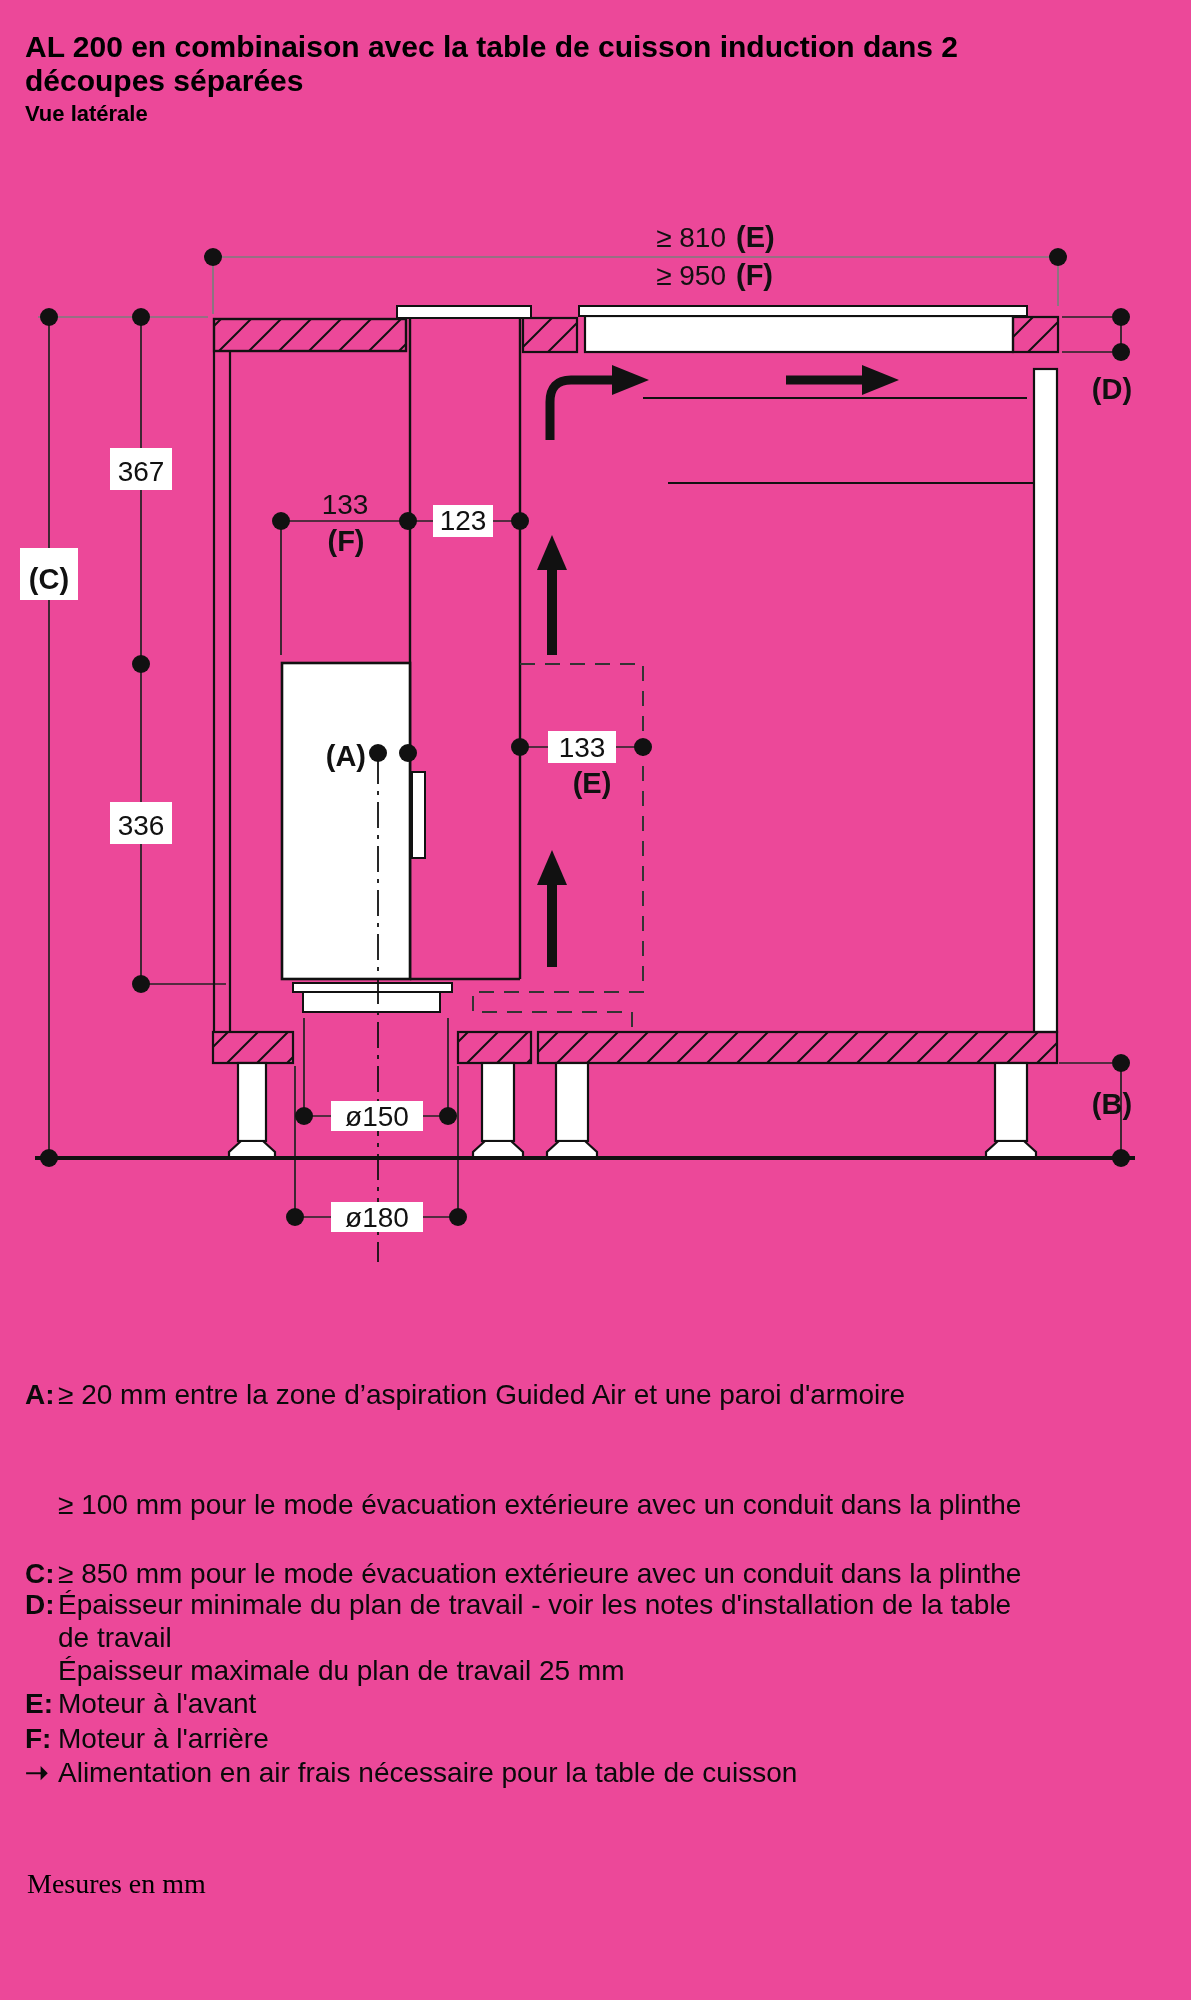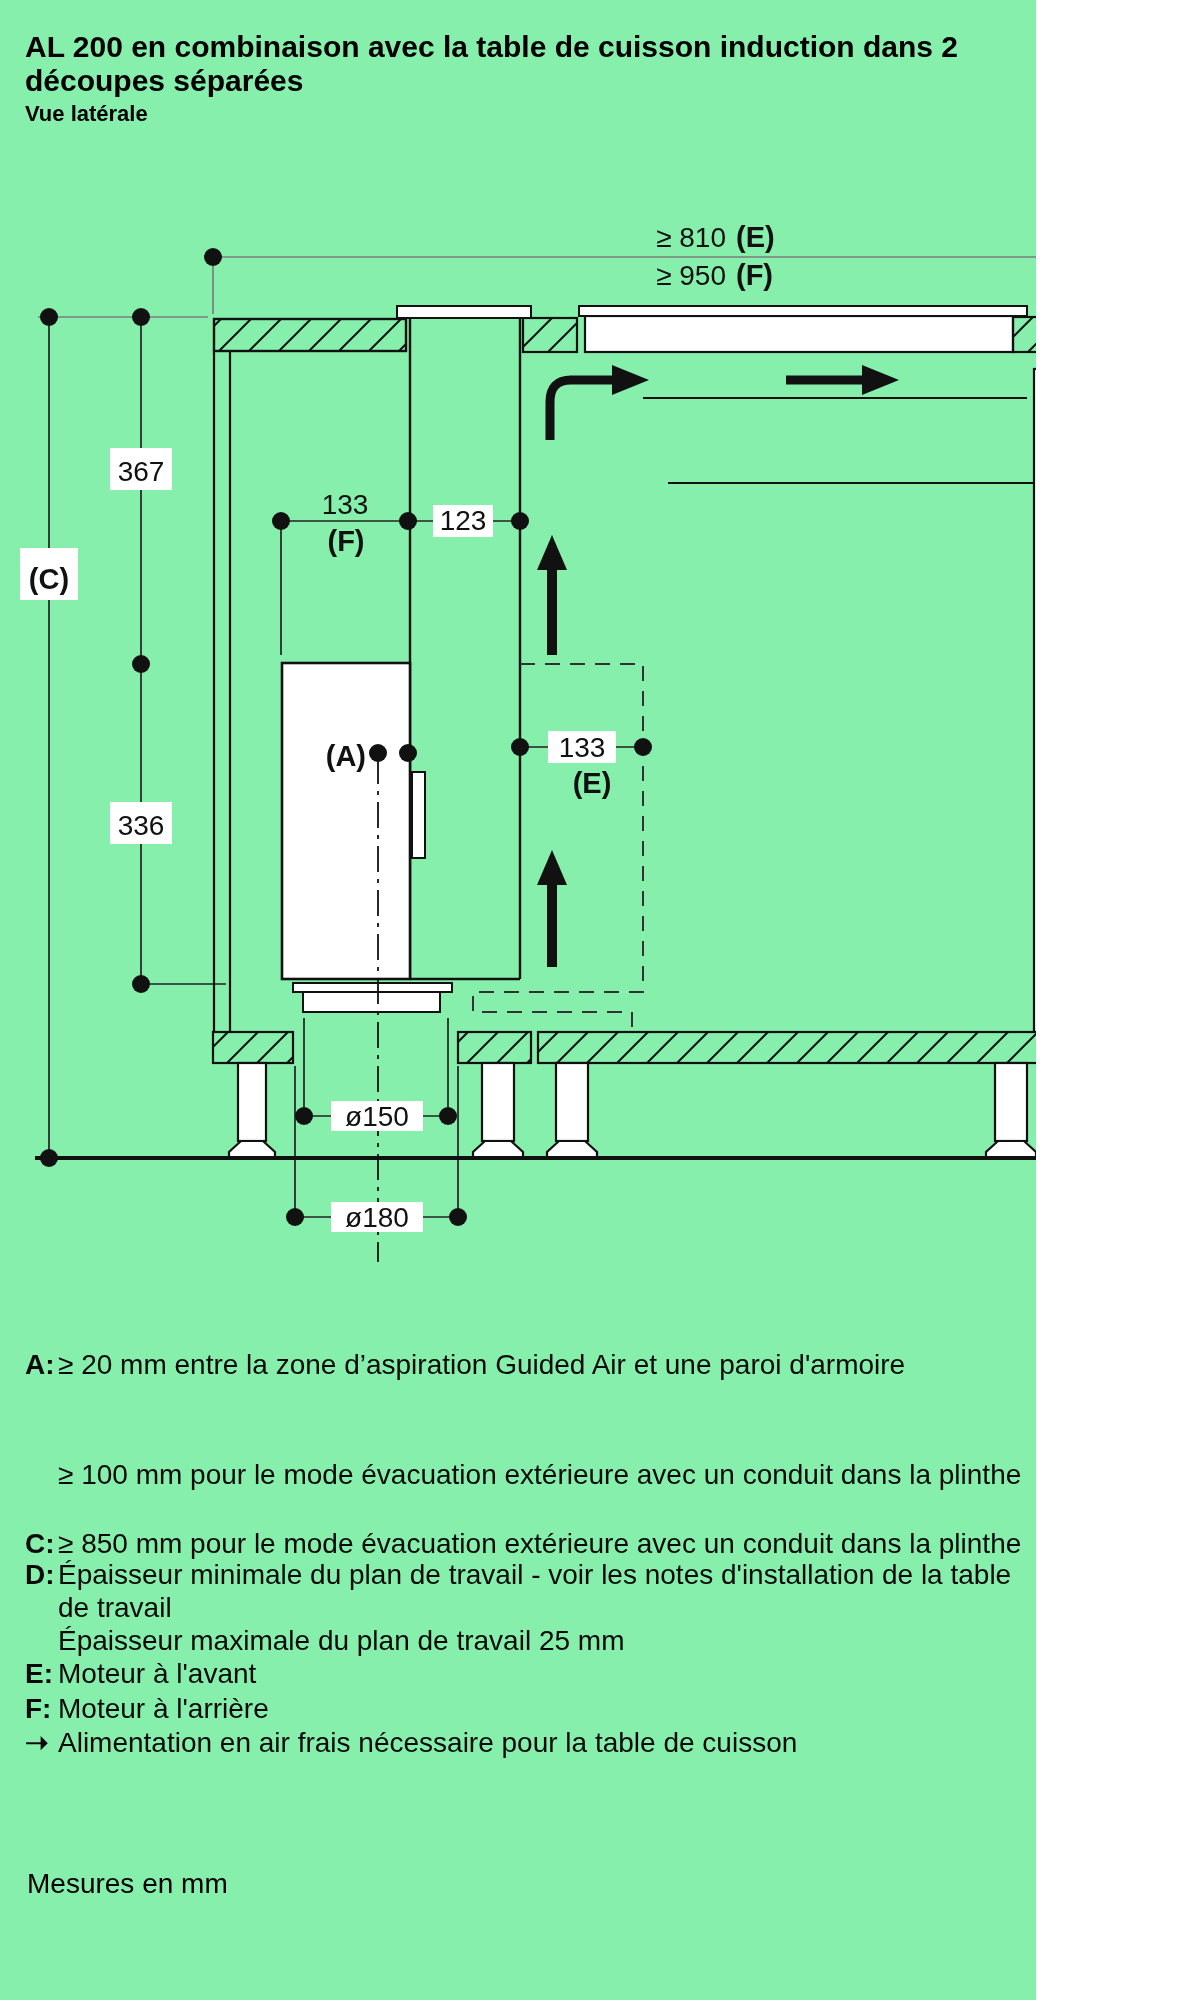--- a/index.html
+++ b/index.html
@@ -1,26 +1,26 @@
 <!DOCTYPE html>
 <html><head>
 <meta charset="utf-8">
 <style>
   html,body{margin:0;padding:0;background:#fff;}
-  #page{position:relative;width:1036px;height:2000px;background:#86efac;overflow:hidden;
+  #page{position:relative;width:1191px;height:2000px;background:#ec4899;overflow:hidden;
         font-family:"Liberation Sans",sans-serif;color:#000;}
   .title{position:absolute;left:25px;font-size:30px;font-weight:bold;line-height:34px;white-space:nowrap;}
   .subtitle{position:absolute;left:25px;font-size:22px;font-weight:bold;white-space:nowrap;}
   svg{position:absolute;left:0;top:0;}
   svg text{font-family:"Liberation Sans",sans-serif;font-size:28px;fill:#111;}
   svg text.bold{font-weight:bold;font-size:29px;}
-  .legend-line{position:absolute;left:25px;font-size:28px;white-space:nowrap;color:#0a0a0a;}
+  .legend-line{position:absolute;left:25px;font-size:28px;white-space:nowrap;color:#0a0a0a;margin-top:30px;}
   .legend-line .pfx{display:inline-block;width:33px;font-weight:bold;}
   .legend-line.cont{left:58px;}
-  .footer{position:absolute;left:27px;font-size:28px;white-space:nowrap;}
+  .footer{position:absolute;left:27px;font-size:28px;white-space:nowrap;font-family:Liberation Serif, serif;}
 </style>
 </head>
 <body>
 
 <div id="page">
 
   <div class="title" style="top:30px">AL 200 en combinaison avec la table de cuisson induction dans 2</div>
   <div class="title" style="top:64px">découpes séparées</div>
   <div class="subtitle" style="top:101px">Vue latérale</div>
 

